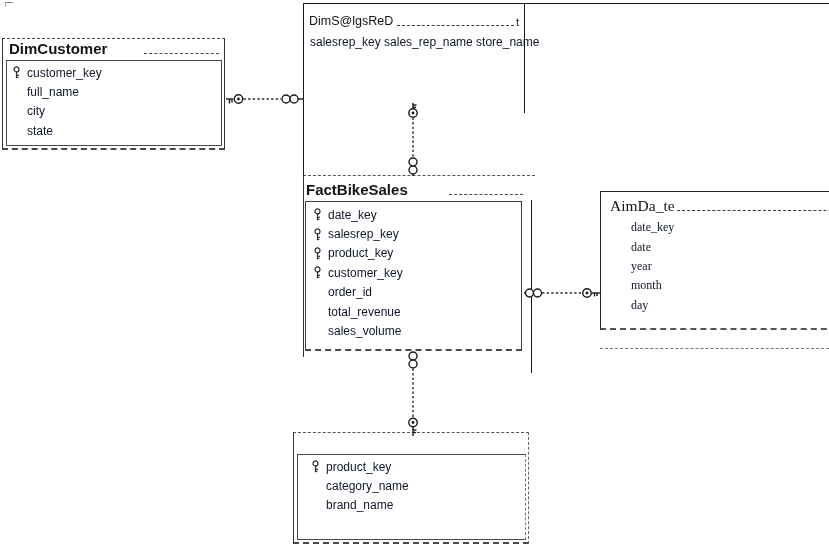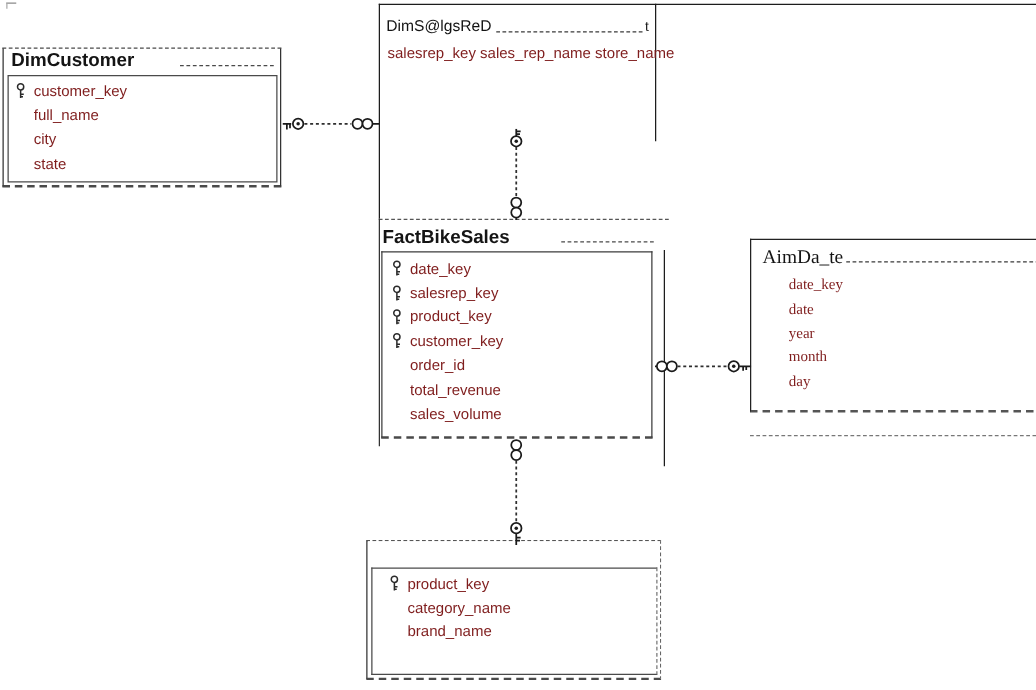--- a/index.html
+++ b/index.html
@@ -11,21 +11,21 @@
   .hl{position:absolute;height:0;border-top:1.5px solid #1c1c1c;}
   .hl.dash{border-top:1.5px dashed #555;}
   .vl{position:absolute;width:0;border-left:1.6px solid #1c1c1c;}
   .vl.thin{border-left:1.3px solid #333;}
 
   
   .tbl{position:absolute;background:#fff;box-sizing:border-box;}
   .ttl{display:flex;align-items:baseline;font-weight:bold;font-size:15px;color:#141414;white-space:nowrap;}
   .ttl .fill{flex:1;border-bottom:1.4px dashed #4a4a4a;margin:0 1px 3px 5px;min-width:6px;}
   .flds{position:absolute;box-sizing:border-box;border:1.2px solid #4a4a4a;background:#fff;}
-  .row{display:flex;align-items:center;height:19.4px;font-size:12px;color:#7f1d1d;white-space:nowrap;}
+  .row{display:flex;align-items:center;height:19.4px;font-size:12px;color:#0f172a;white-space:nowrap;}
   .pk{width:15px;display:flex;align-items:center;justify-content:flex-start;}
   .pk svg{display:block;}
   .fn{display:block;}
 
   
   #dimcustomer{left:2px;top:38px;width:223px;height:112px;
     border-top:1.3px dashed #4a4a4a;border-bottom:2px dashed #4a4a4a;
     border-left:1.4px solid #333;border-right:1.4px solid #333;}
   #dimcustomer .ttl{padding:1px 4px 0 6px;gap:32px;}
   #dimcustomer .flds{left:3px;top:21px;right:2px;bottom:2px;padding-top:2px;}

